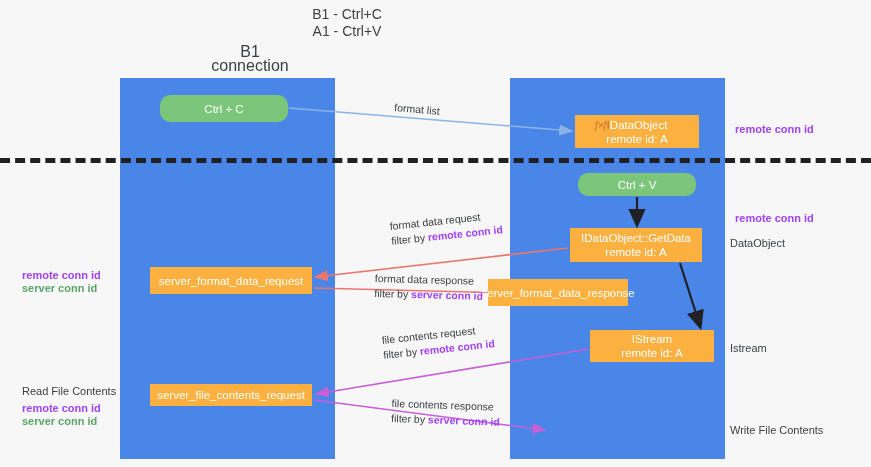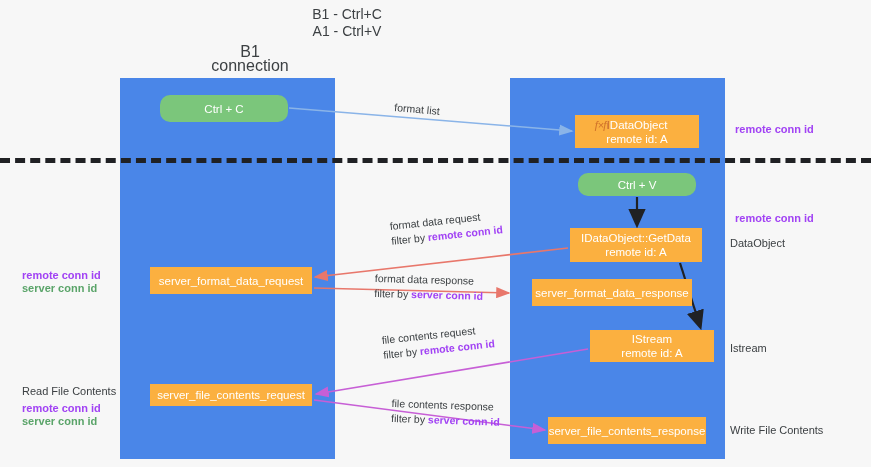--- a/index.html
+++ b/index.html
@@ -76,21 +76,21 @@
   }
   .box.green { background: #7bc67b; border-radius: 10px; }
   .box.orange { background: #fbb040; }
   .box .l2 { font-size: 11.5px; }
 
   #box-ctrl-c        { left: 160px; top: 95px;  width: 128px; height: 27px; }
   #box-idataobject   { left: 575px; top: 115px; width: 124px; height: 33px; }
   #box-ctrl-v        { left: 578px; top: 173px; width: 118px; height: 23px; }
   #box-getdata       { left: 570px; top: 228px; width: 132px; height: 34px; }
   #box-fmt-req       { left: 150px; top: 267px; width: 162px; height: 27px; }
-  #box-fmt-resp      { left: 532px; top: 279px; width: 160px; height: 27px; justify-content: center; }
+  #box-fmt-resp      { left: 488px; top: 279px; width: 140px; height: 27px; justify-content: center; }
   #box-istream       { left: 590px; top: 330px; width: 124px; height: 32px; }
   #box-file-req      { left: 150px; top: 384px; width: 162px; height: 22px; }
   #box-file-resp     { left: 548px; top: 417px; width: 158px; height: 27px; }
 
   
   .ghost {
     position: relative;
   }
   .ghost .ghost-overlay {
     position: absolute;
@@ -252,23 +252,20 @@
 
   <div class="box orange" id="box-istream">
     <span>IStream</span>
     <span class="l2">remote id: A</span>
   </div>
 
   <div class="box orange" id="box-file-req">
     <span>server_file_contents_request</span>
   </div>
 
-  <div class="box orange" id="box-file-resp">
-    <span>server_file_contents_response</span>
-  </div>
 
   <div id="separator"></div>
 
   <div class="edge-label" id="lbl-format-list">
     <div>format list</div>
   </div>
 
   <div class="edge-label" id="lbl-fmt-req">
     <div>format data request</div>
     <div><span>filter by </span><span class="hi purple">remote conn id</span></div>

